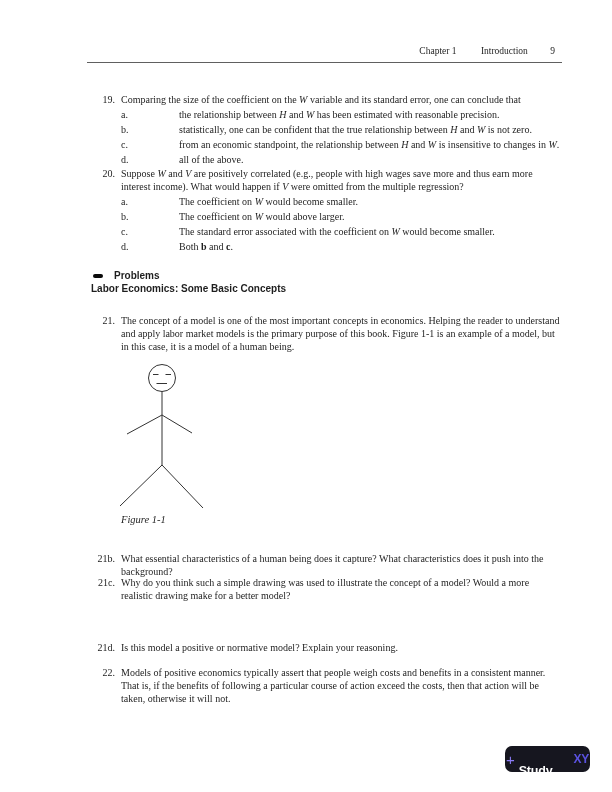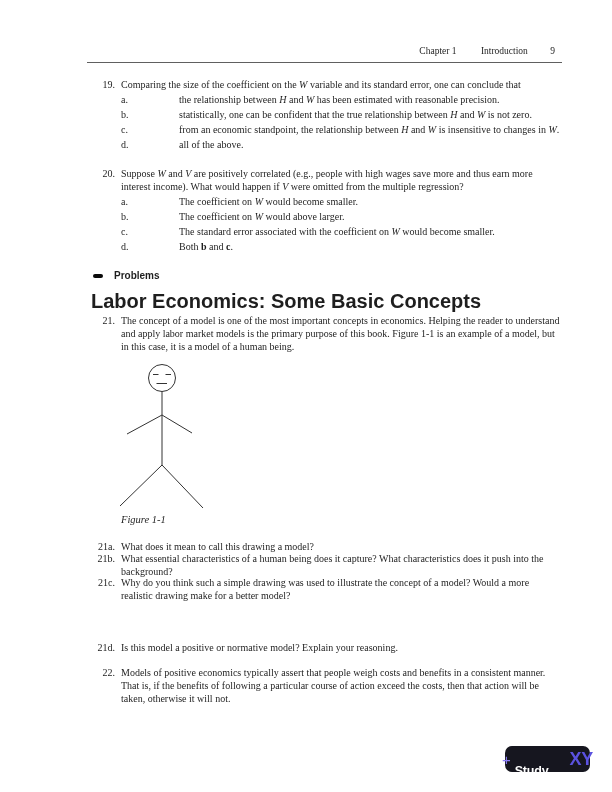--- a/index.html
+++ b/index.html
@@ -27,53 +27,53 @@
   .opt-letter { flex:0 0 18px; }
   .opt-text { flex:1;padding-left:40px; }
 
   
   .problems {
     position:absolute; left:93px; top:267px; display:flex; align-items:center;
     font-family:"Liberation Sans", sans-serif; font-weight:bold; font-size:10px; line-height:18px;
   }
   .bullet { width:10px; height:4px; border-radius:2px; background:#0a0a0a; margin-right:11px; }
   .subhead {
-    position:absolute; left:91px; top:293px;
-    font-family:"Liberation Sans", sans-serif; font-weight:bold; font-size:20px; line-height:17px;
+    position:absolute; left:91px; top:280px;
+    font-family:"Liberation Sans", sans-serif; font-weight:bold; font-size:10px; line-height:17px;
   }
 
   
   .figure-wrap { position:absolute; left:100px; top:358px; }
   .figure-wrap svg line, .figure-wrap svg circle { stroke:#333; stroke-width:1; fill:none; }
   .caption { position:absolute; left:121px; top:513px; font-size:10.5px; font-style:italic; line-height:13px;text-align:center; }
 
   
   .badge {
     position:absolute; left:505px; top:746px; width:85px; height:26px;
     background:#16161f; border-radius:7px;
     display:flex; align-items:center; justify-content:center;
     font-family:"Liberation Sans", sans-serif;
   }
   .badge .plus { color:#8b7cf8; font-size:15px; font-weight:normal; margin-right:4px; line-height:1; }
   .badge .bstudy { color:#ffffff; font-weight:bold; font-size:12.5px; letter-spacing:-0.2px; }
-  .badge .bxy { color:#5b52e0; font-weight:bold; font-size:18px; letter-spacing:-0.2px;margin-left:21px; }
+  .badge .bxy { color:#5b52e0; font-weight:bold; font-size:12px; letter-spacing:-0.2px;margin-left:21px; }
 </style>
 </head>
 <body>
 
 <div class="page">
 
   <div class="header">
     <span>Chapter 1</span>
     <span class="hsec">Introduction</span>
     <span class="hpage">9</span>
   </div>
   <div class="rule"></div>
 
-  <div class="q" style="top:78px">
+  <div class="q" style="top:93px">
     <span class="num">19.</span>
     <div class="qbody">
       <div><span>Comparing the size of the coefficient on the </span><span style="font-style: italic;">W</span><span> variable and its standard error, one can conclude that</span></div>
       <div class="opts">
           <div class="opt-row">
             <span class="opt-letter">a.</span>
             <span class="opt-text"><span>the relationship between </span><span style="font-style: italic;">H</span><span> and </span><span style="font-style: italic;">W</span><span> has been estimated with reasonable precision.</span></span>
           </div>
           <div class="opt-row">
             <span class="opt-letter">b.</span>
@@ -138,26 +138,20 @@
       <line x1="56.5" y1="25.5" x2="67" y2="25.5"></line>
       <line x1="62" y1="33.5" x2="62" y2="107"></line>
       <line x1="62" y1="57" x2="27" y2="76"></line>
       <line x1="62" y1="57" x2="92" y2="75"></line>
       <line x1="62" y1="107" x2="20" y2="148"></line>
       <line x1="62" y1="107" x2="103" y2="150"></line>
     </svg>
   </div>
   <div class="caption">Figure 1-1</div>
 
-  <div class="q" style="top:540px">
-    <span class="num">21a.</span>
-    <div class="qbody">
-        <div><span>What does it mean to call this drawing a model?</span></div>
-      </div>
-  </div>
 
   <div class="q" style="top:552px">
     <span class="num">21b.</span>
     <div class="qbody">
         <div><span>What essential characteristics of a human being does it capture? What characteristics does it push into the background?</span></div>
       </div>
   </div>
 
   <div class="q" style="top:576px">
     <span class="num">21c.</span>

